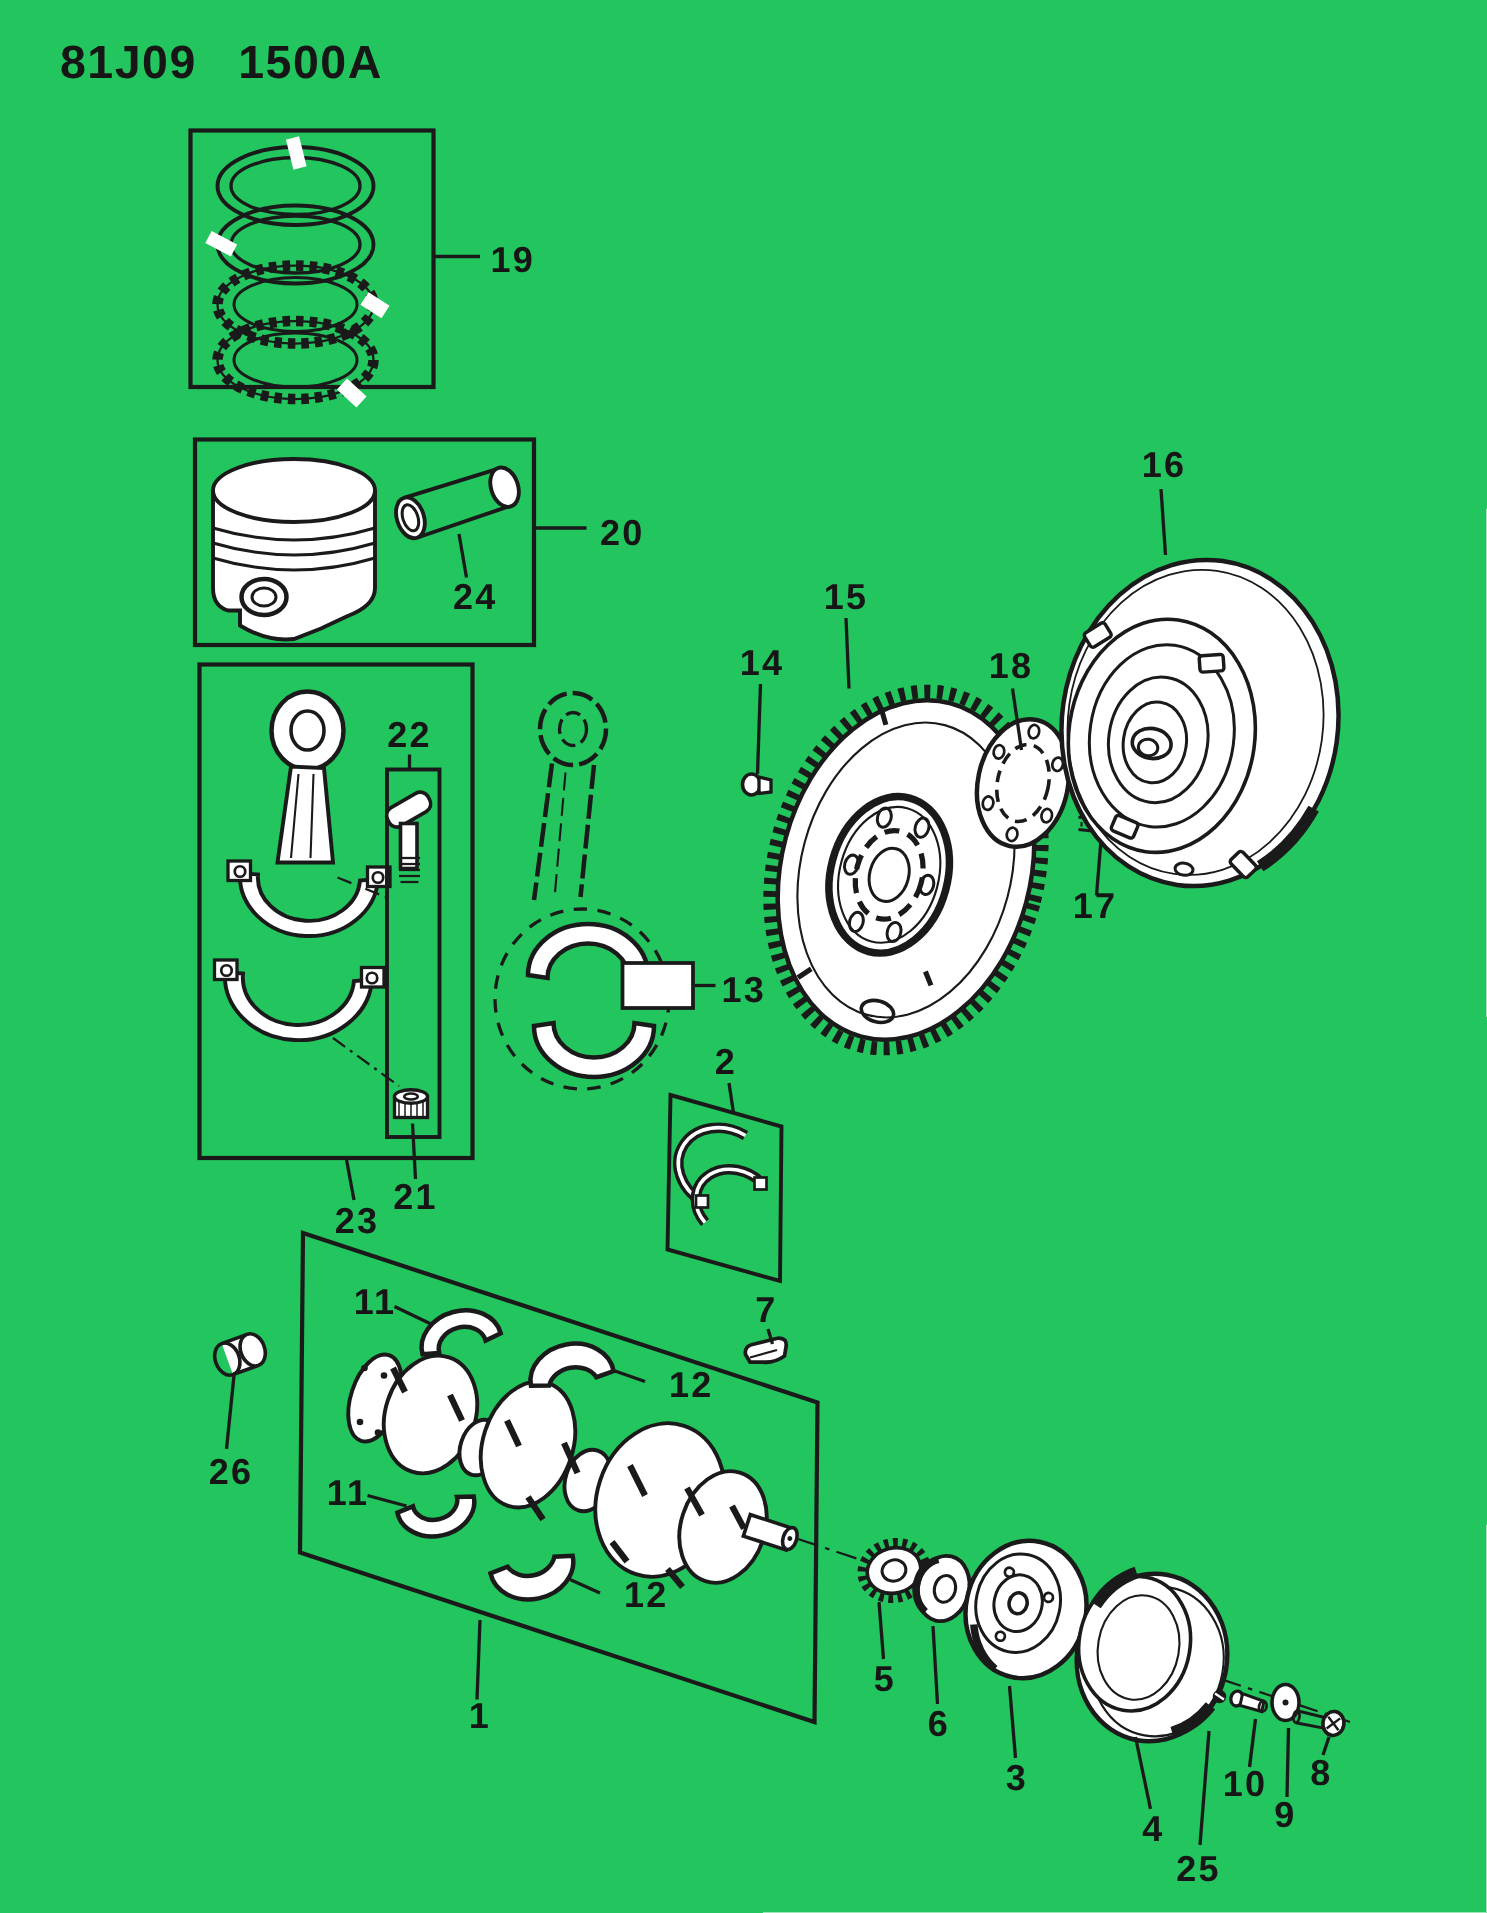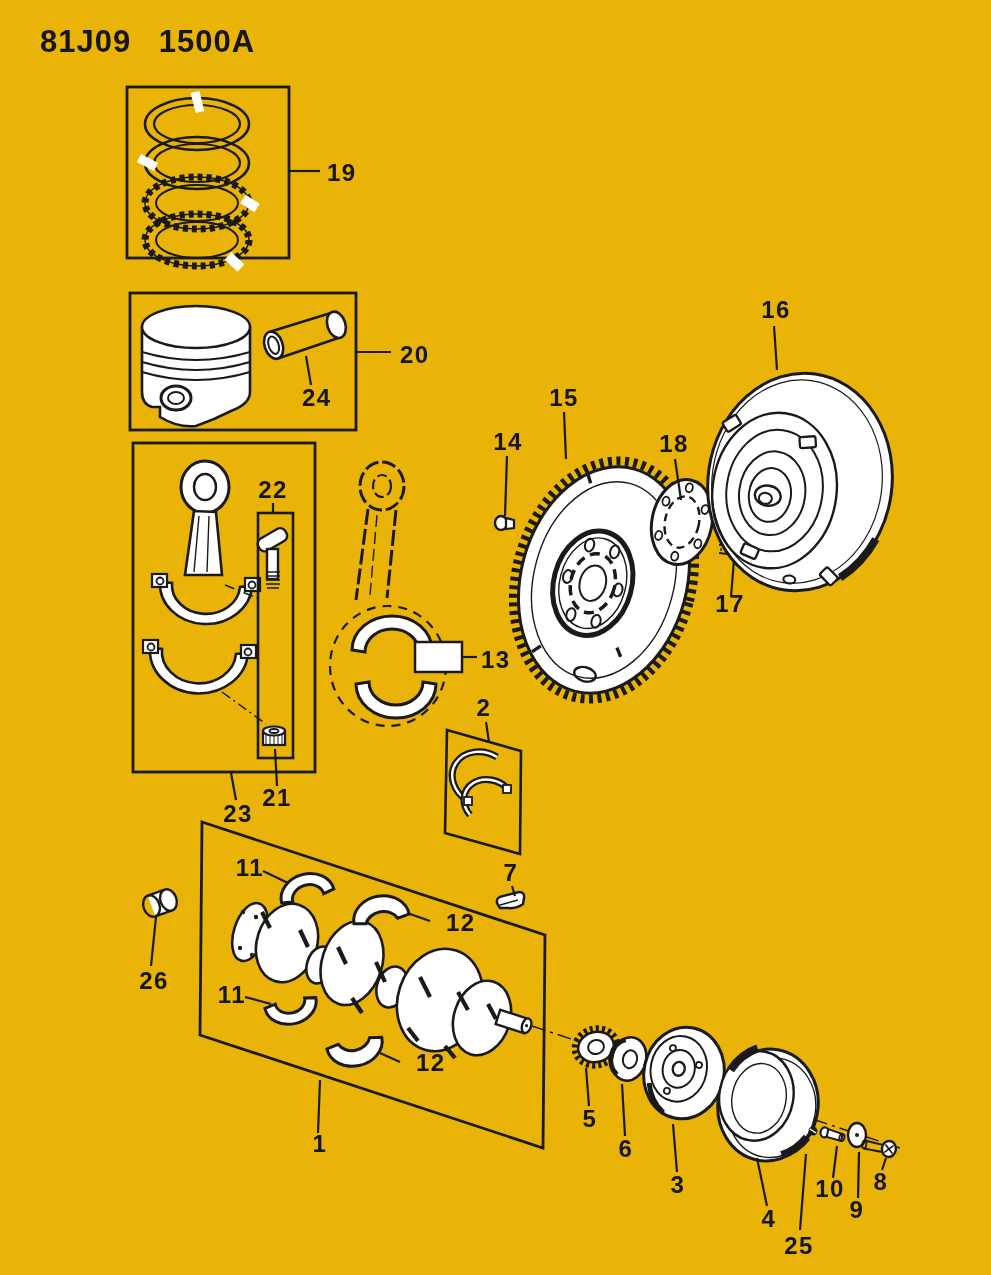--- a/index.html
+++ b/index.html
@@ -1,16 +1,16 @@
 <!DOCTYPE html>
 <html><head>
 <meta charset="utf-8">
 <style>
   html,body{margin:0;padding:0;background:#ffffff;}
-  .sheet{position:relative;width:991px;height:1275px;background:#eab308;overflow:hidden;}
+  .sheet{position:relative;width:991px;height:1275px;background:#22c55e;overflow:hidden;}
   svg{display:block;}
   .callout{font:bold 24px "Liberation Sans", sans-serif;fill:#161616;letter-spacing:1.5px;}
   .title{font:bold 31px "Liberation Sans", sans-serif;fill:#161616;letter-spacing:1px;word-spacing:18px;}
   .ln{stroke:#1a1a1a;stroke-width:2.2;fill:none;}
   .art{stroke:#1a1a1a;fill:none;}
   .wfill{fill:#ffffff;stroke:#1a1a1a;}
 </style>
 </head>
 <body>
 <div class="sheet">

